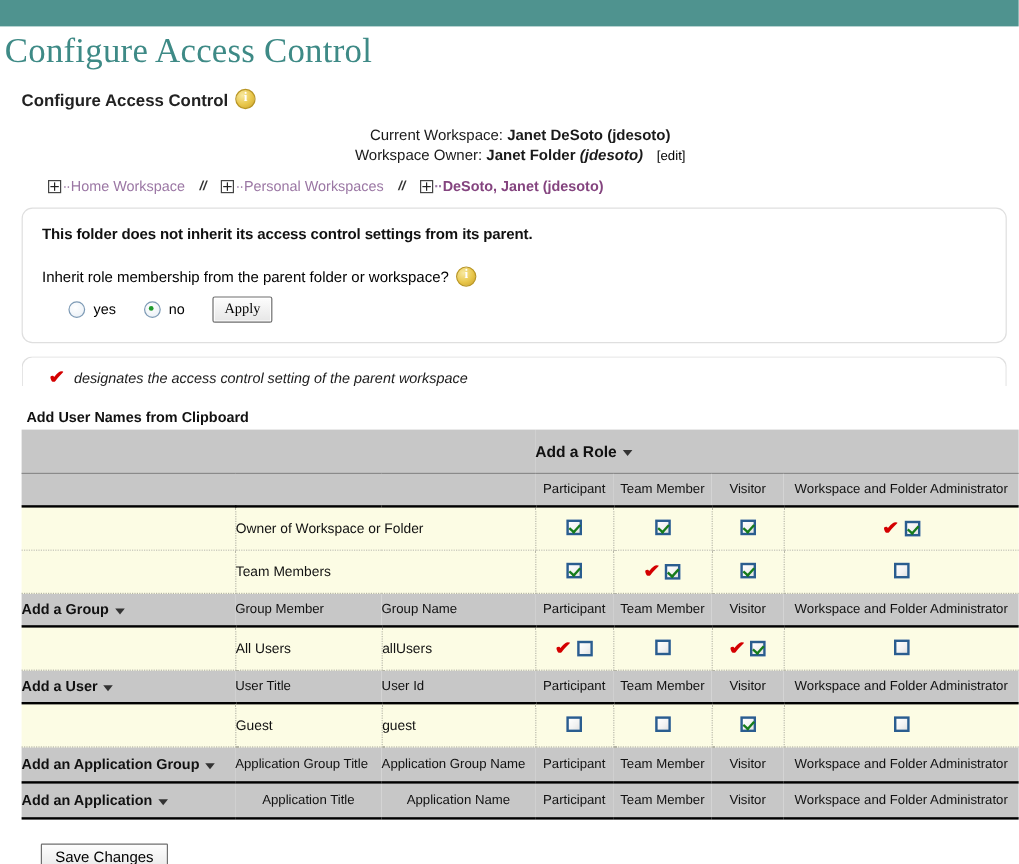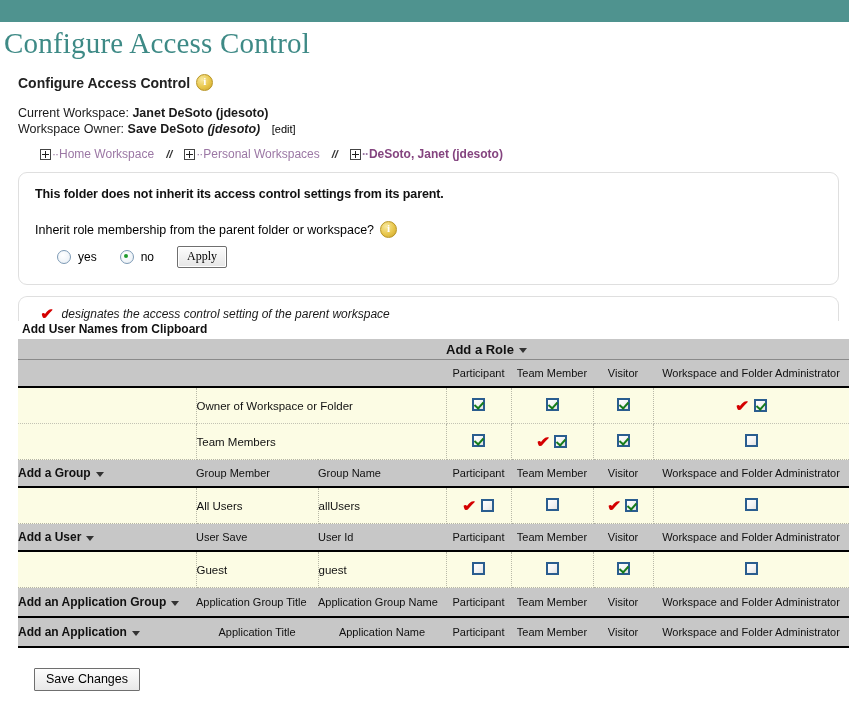--- a/index.html
+++ b/index.html
@@ -71,20 +71,21 @@
     font-weight: bold;
     color: #ffffff;
     line-height: 15px;
   }
 
   .ws-lines {
     margin-top: 14px;
     font-size: 12.5px;
     line-height: 16px;
     color: #1a1a1a;
+    text-align: center;
   }
   .ws-lines b { font-weight: bold; }
   .ws-lines i { font-style: italic; font-weight: bold;}
   .edit-link {
     font-size: 11px;
     color: #000;
     margin-left: 8px;
   }
 
   
@@ -201,21 +202,21 @@
     font-size: 15px;
     font-weight: bold;
     font-style: normal;
     line-height: 10px;
     transform: scaleX(1.1);
   }
 
   .clip-label {
     font-weight: bold;
     font-size: 12px;
-    margin: 1px 0 3px 4px;
+    margin: 19px 0 3px 4px;
     color: #111;
   }
 
   
   .acl-wrap { margin: 0 0 0 18px; width: 831px; }
   table.acl {
     border-collapse: collapse;
     width: 831px;
     table-layout: fixed;
     font-size: 11px;
@@ -237,21 +238,21 @@
     border-bottom: 2px solid #000;
   }
   tr.grayhdr.thin > td { height: 28px; }
 
   .addrole-cell {
     font-weight: bold;
     font-size: 13px;
     color: #111;
     padding: 0 0 0 12px;
     border-bottom: 1px solid #8a8a8a !important;
-    height: 20px;
+    height: 36px;
   }
   .colhdr {
     text-align: center;
     font-size: 11px;
     color: #111;
     height: 24px;
   }
   .caret {
     display: inline-block;
     margin-left: 5px;
@@ -346,21 +347,21 @@
     <span class="info-icon"></span>
   </div>
 
   <div class="ws-lines">
     <div>
       <span>Current Workspace:</span>
       <b>Janet DeSoto (jdesoto)</b>
     </div>
     <div>
       <span>Workspace Owner:</span>
-      <b>Save DeSoto</b>
+      <b>Janet Folder</b>
       <i>(jdesoto)</i>
       <span class="edit-link">[edit]</span>
     </div>
   </div>
 
   <div class="breadcrumb">
     <a class="crumb" href="#">
       <span class="plusbox"></span>
         <span class="dots">··</span>
         <span>Home Workspace</span>
@@ -521,21 +522,21 @@
         <span class="cbgroup">
               <span class="cb"></span>
             </span>
       </td>
     </tr>
 
     <tr class="grayhdr">
       <td class="addcat">
         <span>Add a User</span><span class="caret"></span>
       </td>
-      <td class="subhdr">User Save</td>
+      <td class="subhdr">User Title</td>
       <td class="subhdr">User Id</td>
       <td class="subhdr ctr">Participant</td>
       <td class="subhdr ctr">Team Member</td>
       <td class="subhdr ctr">Visitor</td>
       <td class="subhdr ctr">Workspace and Folder Administrator</td>
     </tr>
 
     <tr class="datarow lastdata">
       <td></td>
       <td class="rowlabel">Guest</td>

